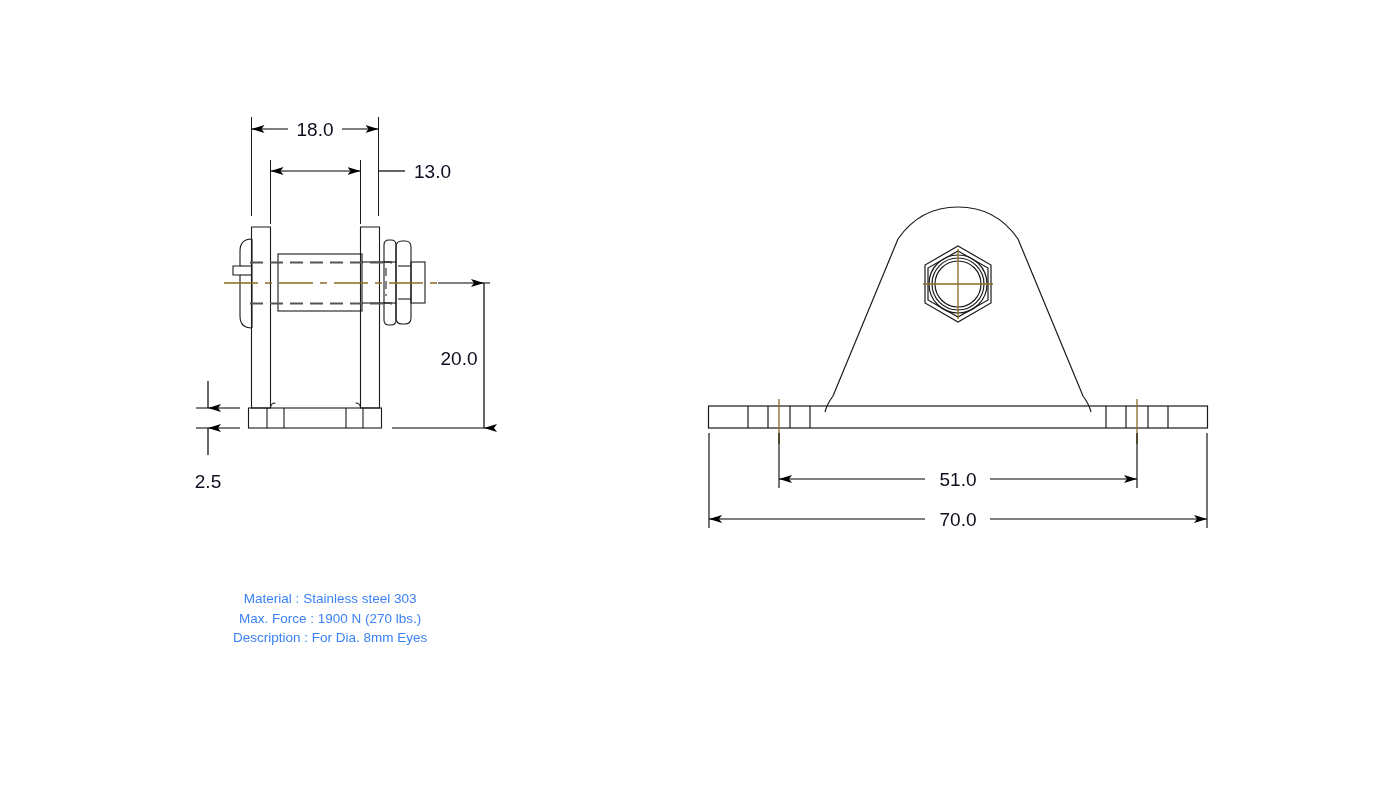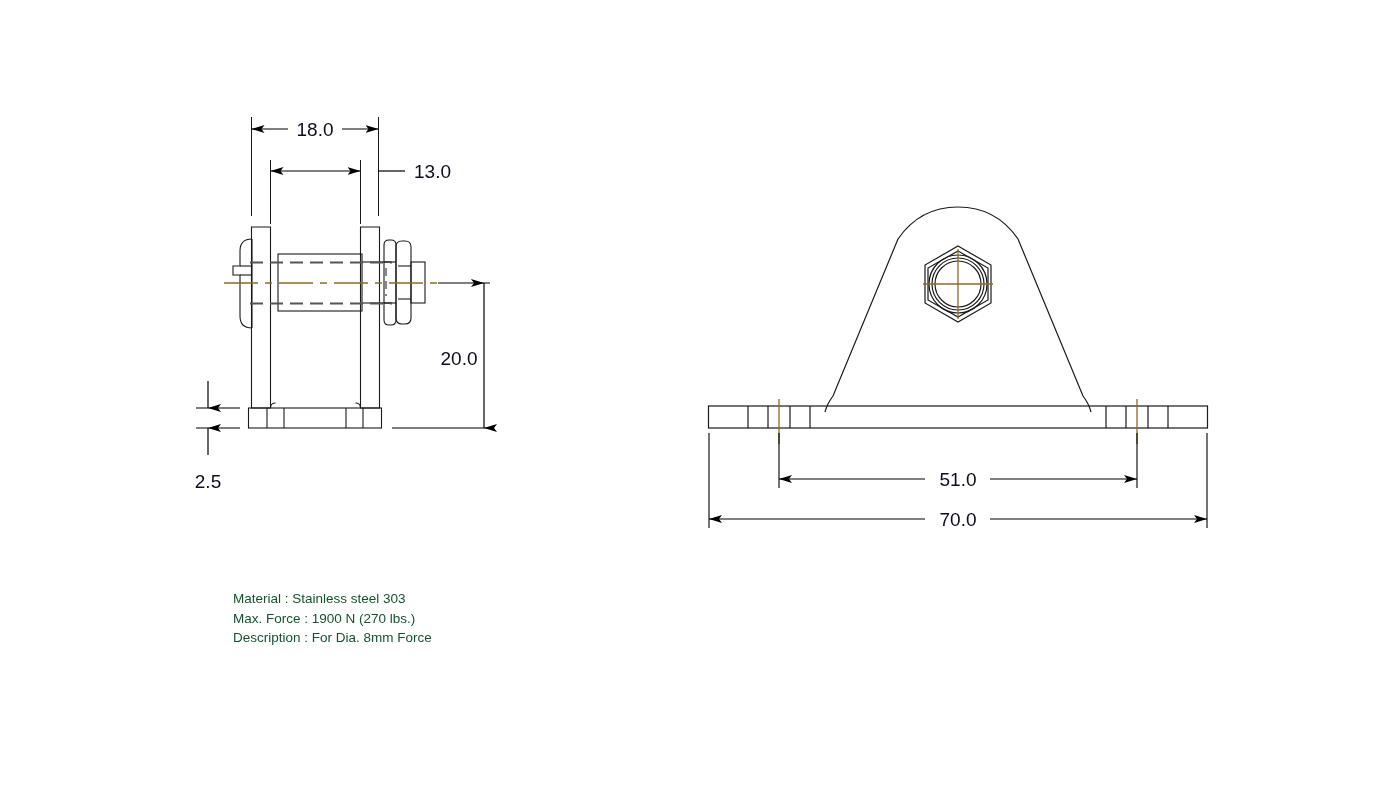--- a/index.html
+++ b/index.html
@@ -27,23 +27,24 @@
     width: 1387px;
     height: 805px;
     display: block;
   }
   .notes {
     position: absolute;
     left: 233px;
     top: 589px;
     font-family: "Liberation Sans", sans-serif;
     font-size: 13.5px;
-    color: #14532d;
+    color: #3b82f6;
     line-height: 19.6px;
     white-space: nowrap;
+    text-align: center;
   }
   .notes div { white-space: nowrap; }
   text.dim {
     font-family: "Liberation Sans", sans-serif;
     font-size: 19px;
     fill: #0d0d1f;
   }
 </style>
 </head>
 <body>
@@ -219,16 +220,16 @@
       <line x1="1207" y1="433" x2="1207" y2="528" stroke="#000" stroke-width="1.1"></line>
       <line x1="709" y1="519" x2="925" y2="519" stroke="#000" stroke-width="1.2" marker-start="url(#arrStart)"></line>
       <line x1="990" y1="519" x2="1207" y2="519" stroke="#000" stroke-width="1.2" marker-end="url(#arrEnd)"></line>
       <text class="dim" x="958" y="526" text-anchor="middle">70.0</text>
     </g>
   </svg>
 
   <div class="notes">
     <div>Material : Stainless steel 303</div>
     <div>Max. Force : 1900 N (270 lbs.)</div>
-    <div>Description : For Dia. 8mm Force</div>
+    <div>Description : For Dia. 8mm Eyes</div>
   </div>
 
 </div>
 
 </body></html>

